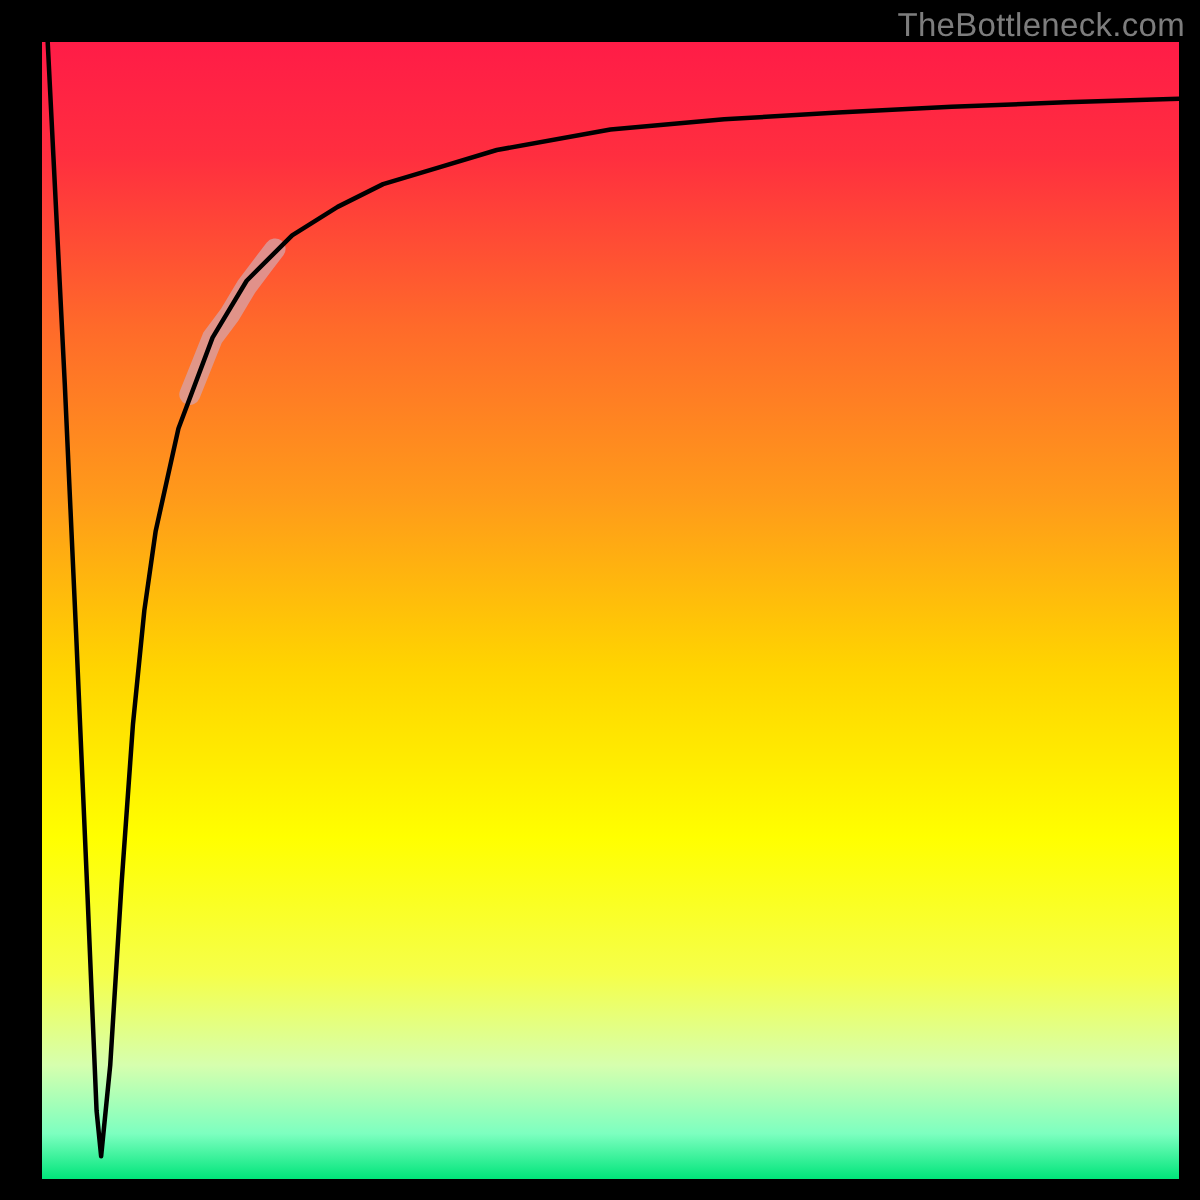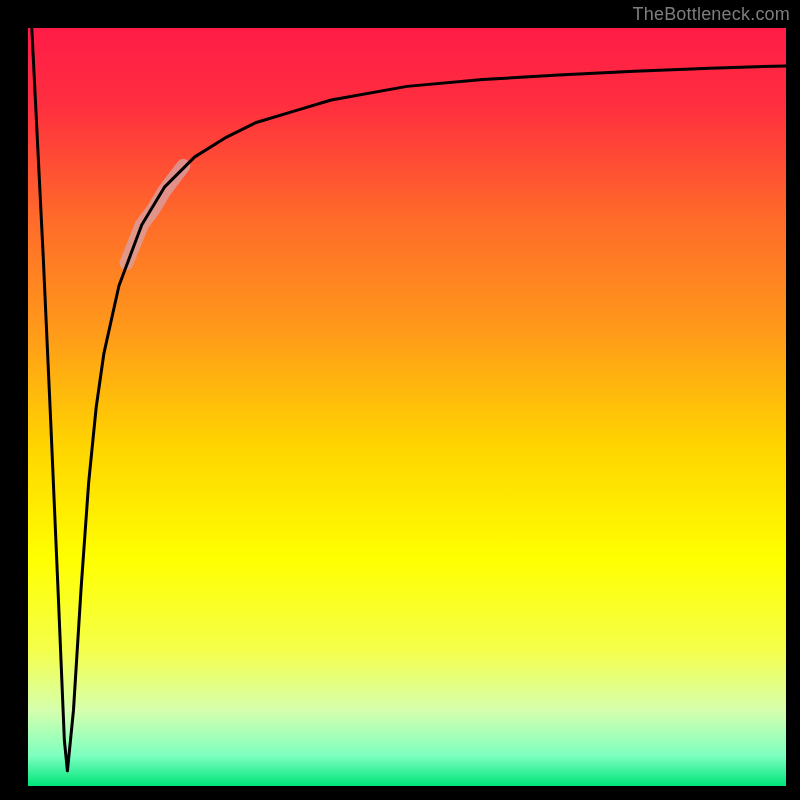--- a/index.html
+++ b/index.html
@@ -23,21 +23,21 @@
     top: 28px;
     width: 758px;
     height: 758px;
     overflow: hidden;
   }
   .watermark {
     position: absolute;
     top: 4px;
     right: 10px;
     color: #7d7d7d;
-    font-size: 18px;
+    font-size: 22px;
     font-weight: 500;
     letter-spacing: 0.2px;
     pointer-events: none;
   }
   svg {
     display: block;
   }
 </style>
 </head>
 <body>

